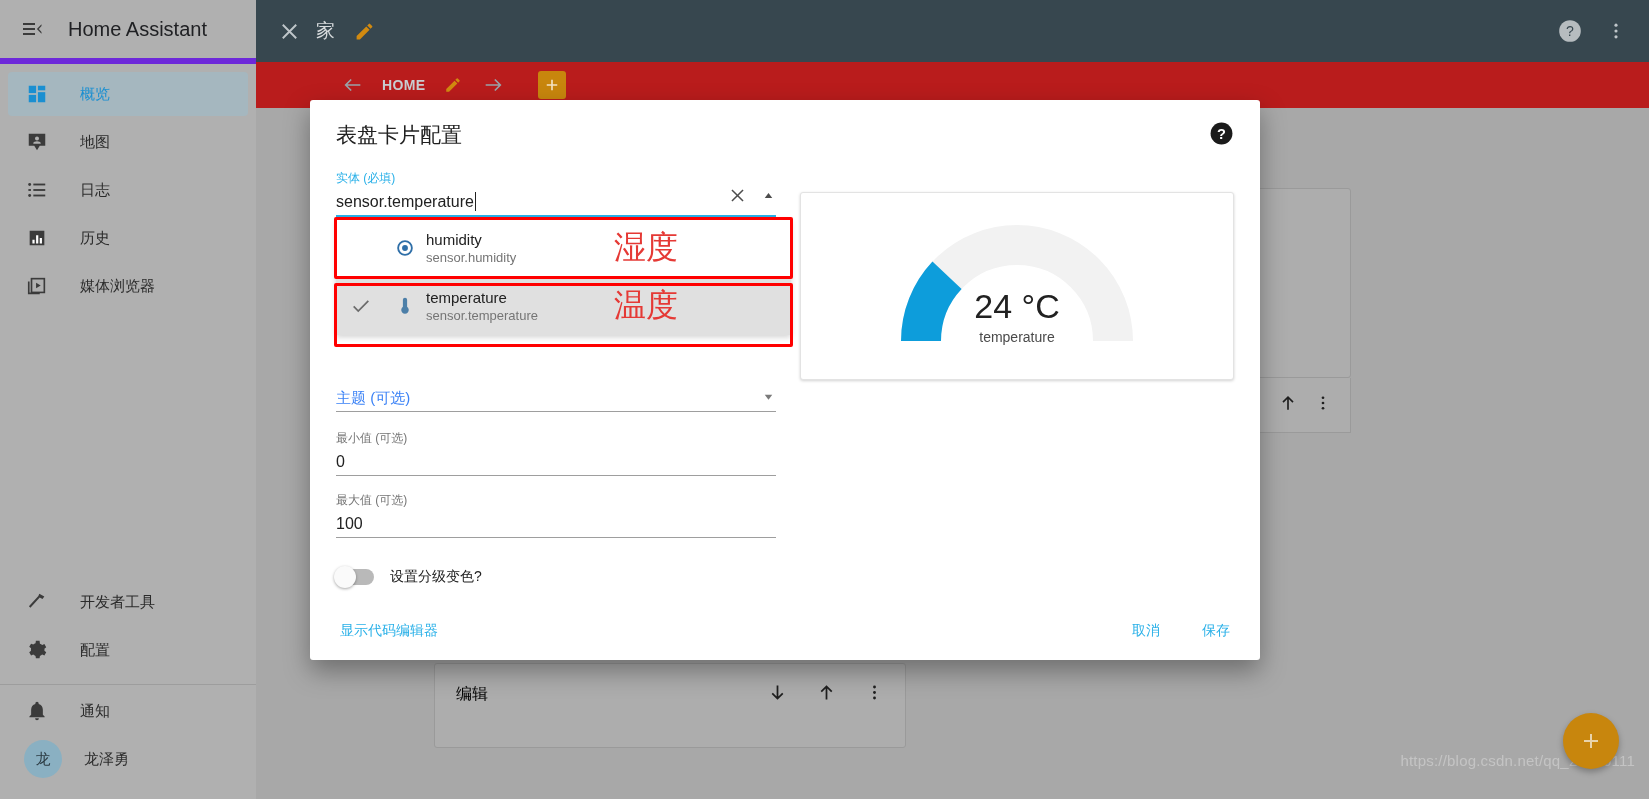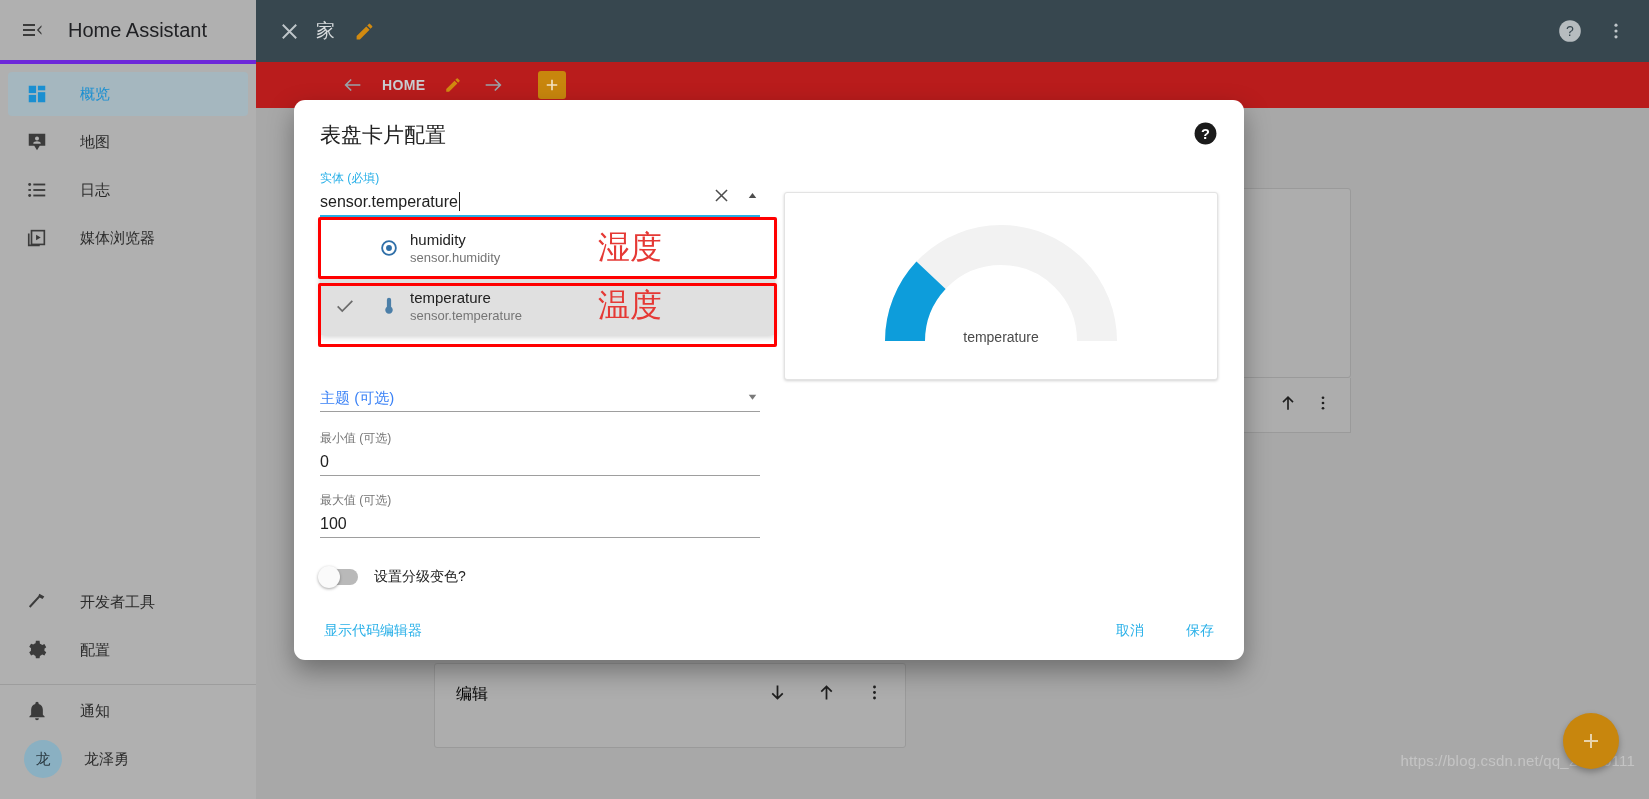--- a/index.html
+++ b/index.html
@@ -12,21 +12,21 @@
 
   
   #sidebar {
     position: absolute; left: 0; top: 0;
     width: 256px; height: 799px;
     background: #b0b0b0;
     display: flex; flex-direction: column;
   }
   #sidebar-header {
     height: 64px; display: flex; align-items: center;
-    padding: 0 8px; border-bottom: 4px solid #6d28d9;
+    padding: 0 8px; border-bottom: 6px solid #6d28d9;
   }
   .hamburger {
     width: 48px; height: 48px; display: flex;
     align-items: center; justify-content: center;
     cursor: pointer; flex: none;
   }
   .ha-title {
     font-size: 20px; color: #202124; font-weight: 400;
     margin-left: 12px; white-space: nowrap;
   }
@@ -127,23 +127,23 @@
     box-shadow: 0 3px 6px rgba(0,0,0,.28);
   }
   .watermark {
     position: absolute; right: 14px; bottom: 30px;
     color: #c4c4c4; font-size: 15px; letter-spacing: .2px;
     user-select: none;
   }
 
   
   #dialog {
-    position: absolute; left: 294px; top: 100px;
+    position: absolute; left: 310px; top: 100px;
     width: 950px; height: 560px;
-    background: #fff; border-radius: 11px;
+    background: #fff; border-radius: 3px;
     box-shadow: 0 11px 26px rgba(0,0,0,.35);
     display: flex; flex-direction: column;
   }
   .dlg-header {
     height: 70px; display: flex; align-items: center;
     padding: 0 26px 0 26px;
   }
   .dlg-title { font-size: 21px; color: #212121; }
   .dlg-help { margin-left: auto; cursor: pointer; }
   .dlg-body {
@@ -290,20 +290,29 @@
           <rect x="2.6" y="11" width="2.8" height="2"></rect>
             <rect x="8" y="11" width="13" height="2"></rect>
           <circle cx="4" cy="18" r="1.6"></circle>
             <rect x="8" y="17" width="13" height="2"></rect>
         </svg>
       </span>
       <span class="nav-label">日志</span>
     </div>
     <div class="nav-item">
       <span class="nav-ico">
+        <svg width="22" height="22" viewBox="0 0 24 24" fill="#3b3b3b">
+          <path d="M4 4h16v16H4V4zm3 10h2.4v4H7v-4zm4-5h2.4v9H11V9zm4 3h2.4v6H15v-6z" fill="#3b3b3b"></path>
+          <path d="M7 14h2.4v4H7zM11 9h2.4v9H11zM15 12h2.4v6H15z" fill="#ffffff"></path>
+        </svg>
+      </span>
+      <span class="nav-label">历史</span>
+    </div>
+    <div class="nav-item">
+      <span class="nav-ico">
         <svg width="22" height="22" viewBox="0 0 24 24" fill="none" stroke="#3b3b3b" stroke-width="1.8">
           <rect x="6" y="4" width="14" height="15"></rect>
           <path d="M3 7v13h12"></path>
           <path d="M11 8.5l5 3-5 3z" fill="#3b3b3b" stroke="none"></path>
         </svg>
       </span>
       <span class="nav-label">媒体浏览器</span>
     </div>
   </div>
 
@@ -551,20 +560,21 @@
       </div>
     </div>
 
     <div class="dlg-right">
       <div class="preview-card">
         <div class="gauge-wrap">
           <svg width="232" height="122" viewBox="0 0 232 122">
             <path d="M20 116 A96 96 0 0 1 212 116" fill="none" stroke="#f2f2f2" stroke-width="40"></path>
             <path id="gauge-arc" d="M 20 116 A 96 96 0 0 1 46.02 50.28" fill="none" stroke="#0d9ddb" stroke-width="40"></path>
           </svg>
+          <div class="gauge-value">24 °C</div>
           <div class="gauge-name">temperature</div>
         </div>
       </div>
     </div>
   </div>
 
   <div class="dlg-footer">
     <span class="link-btn">显示代码编辑器</span>
     <span class="footer-right">
       <span class="link-btn">取消</span>

